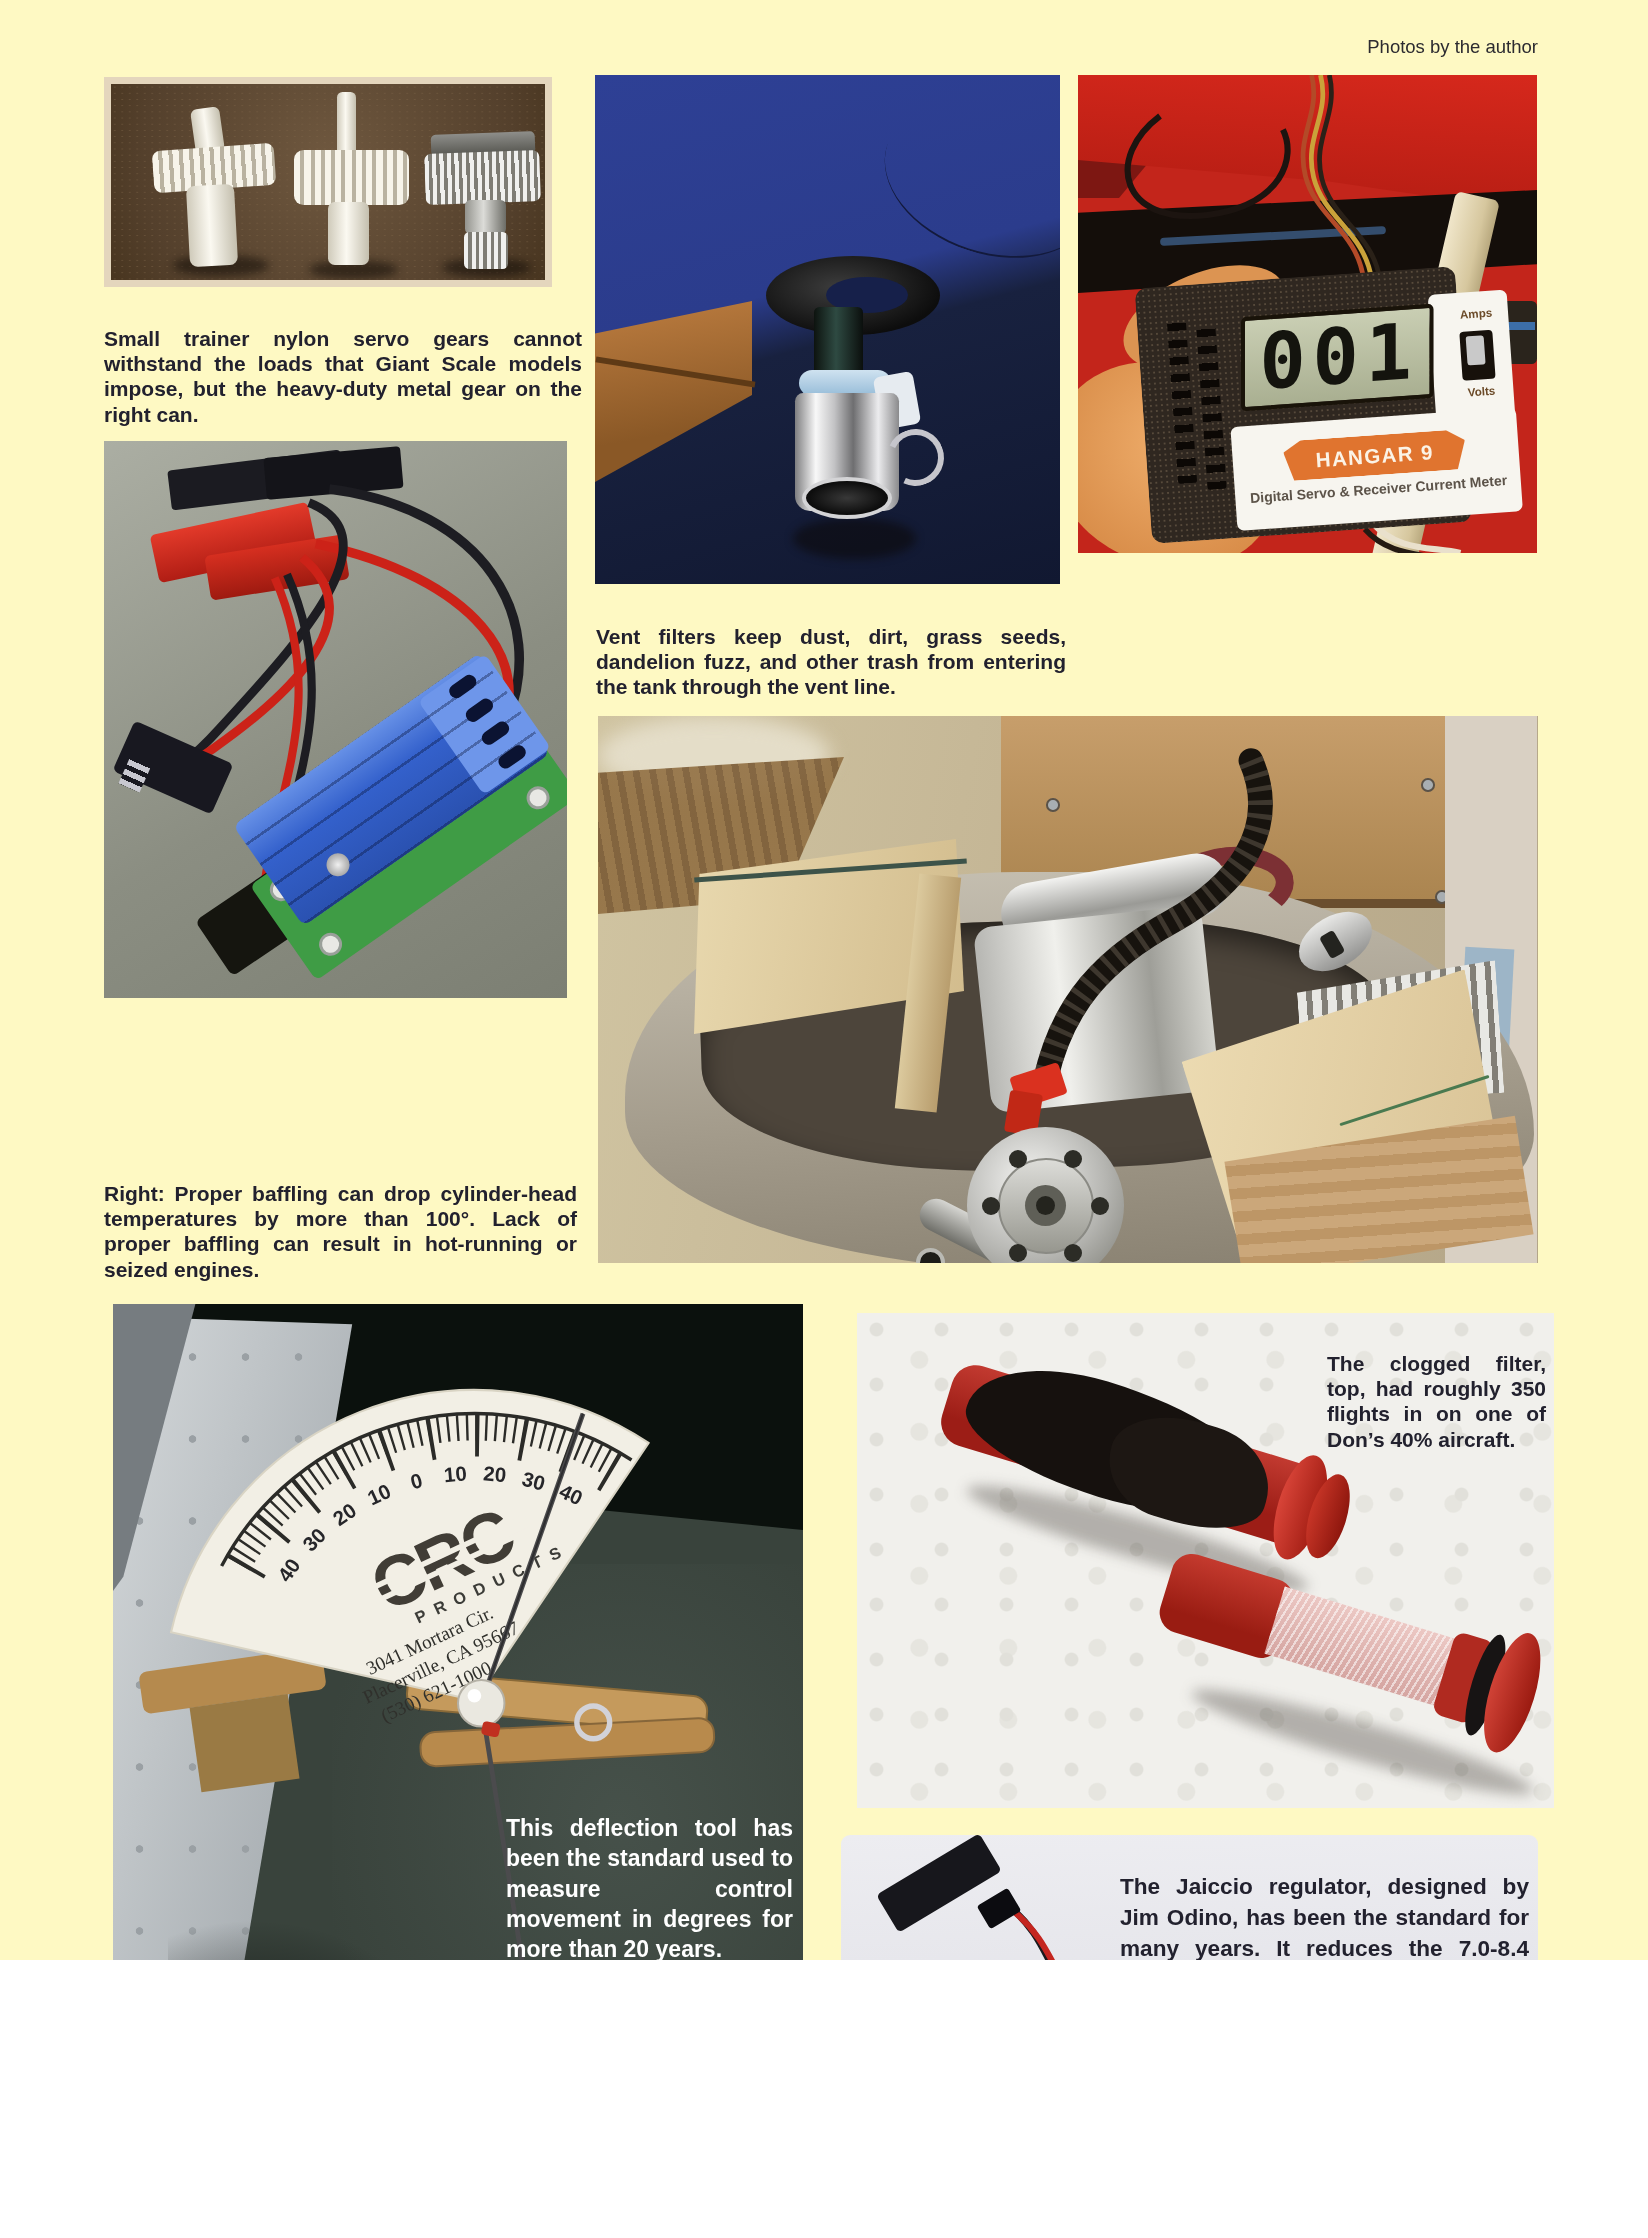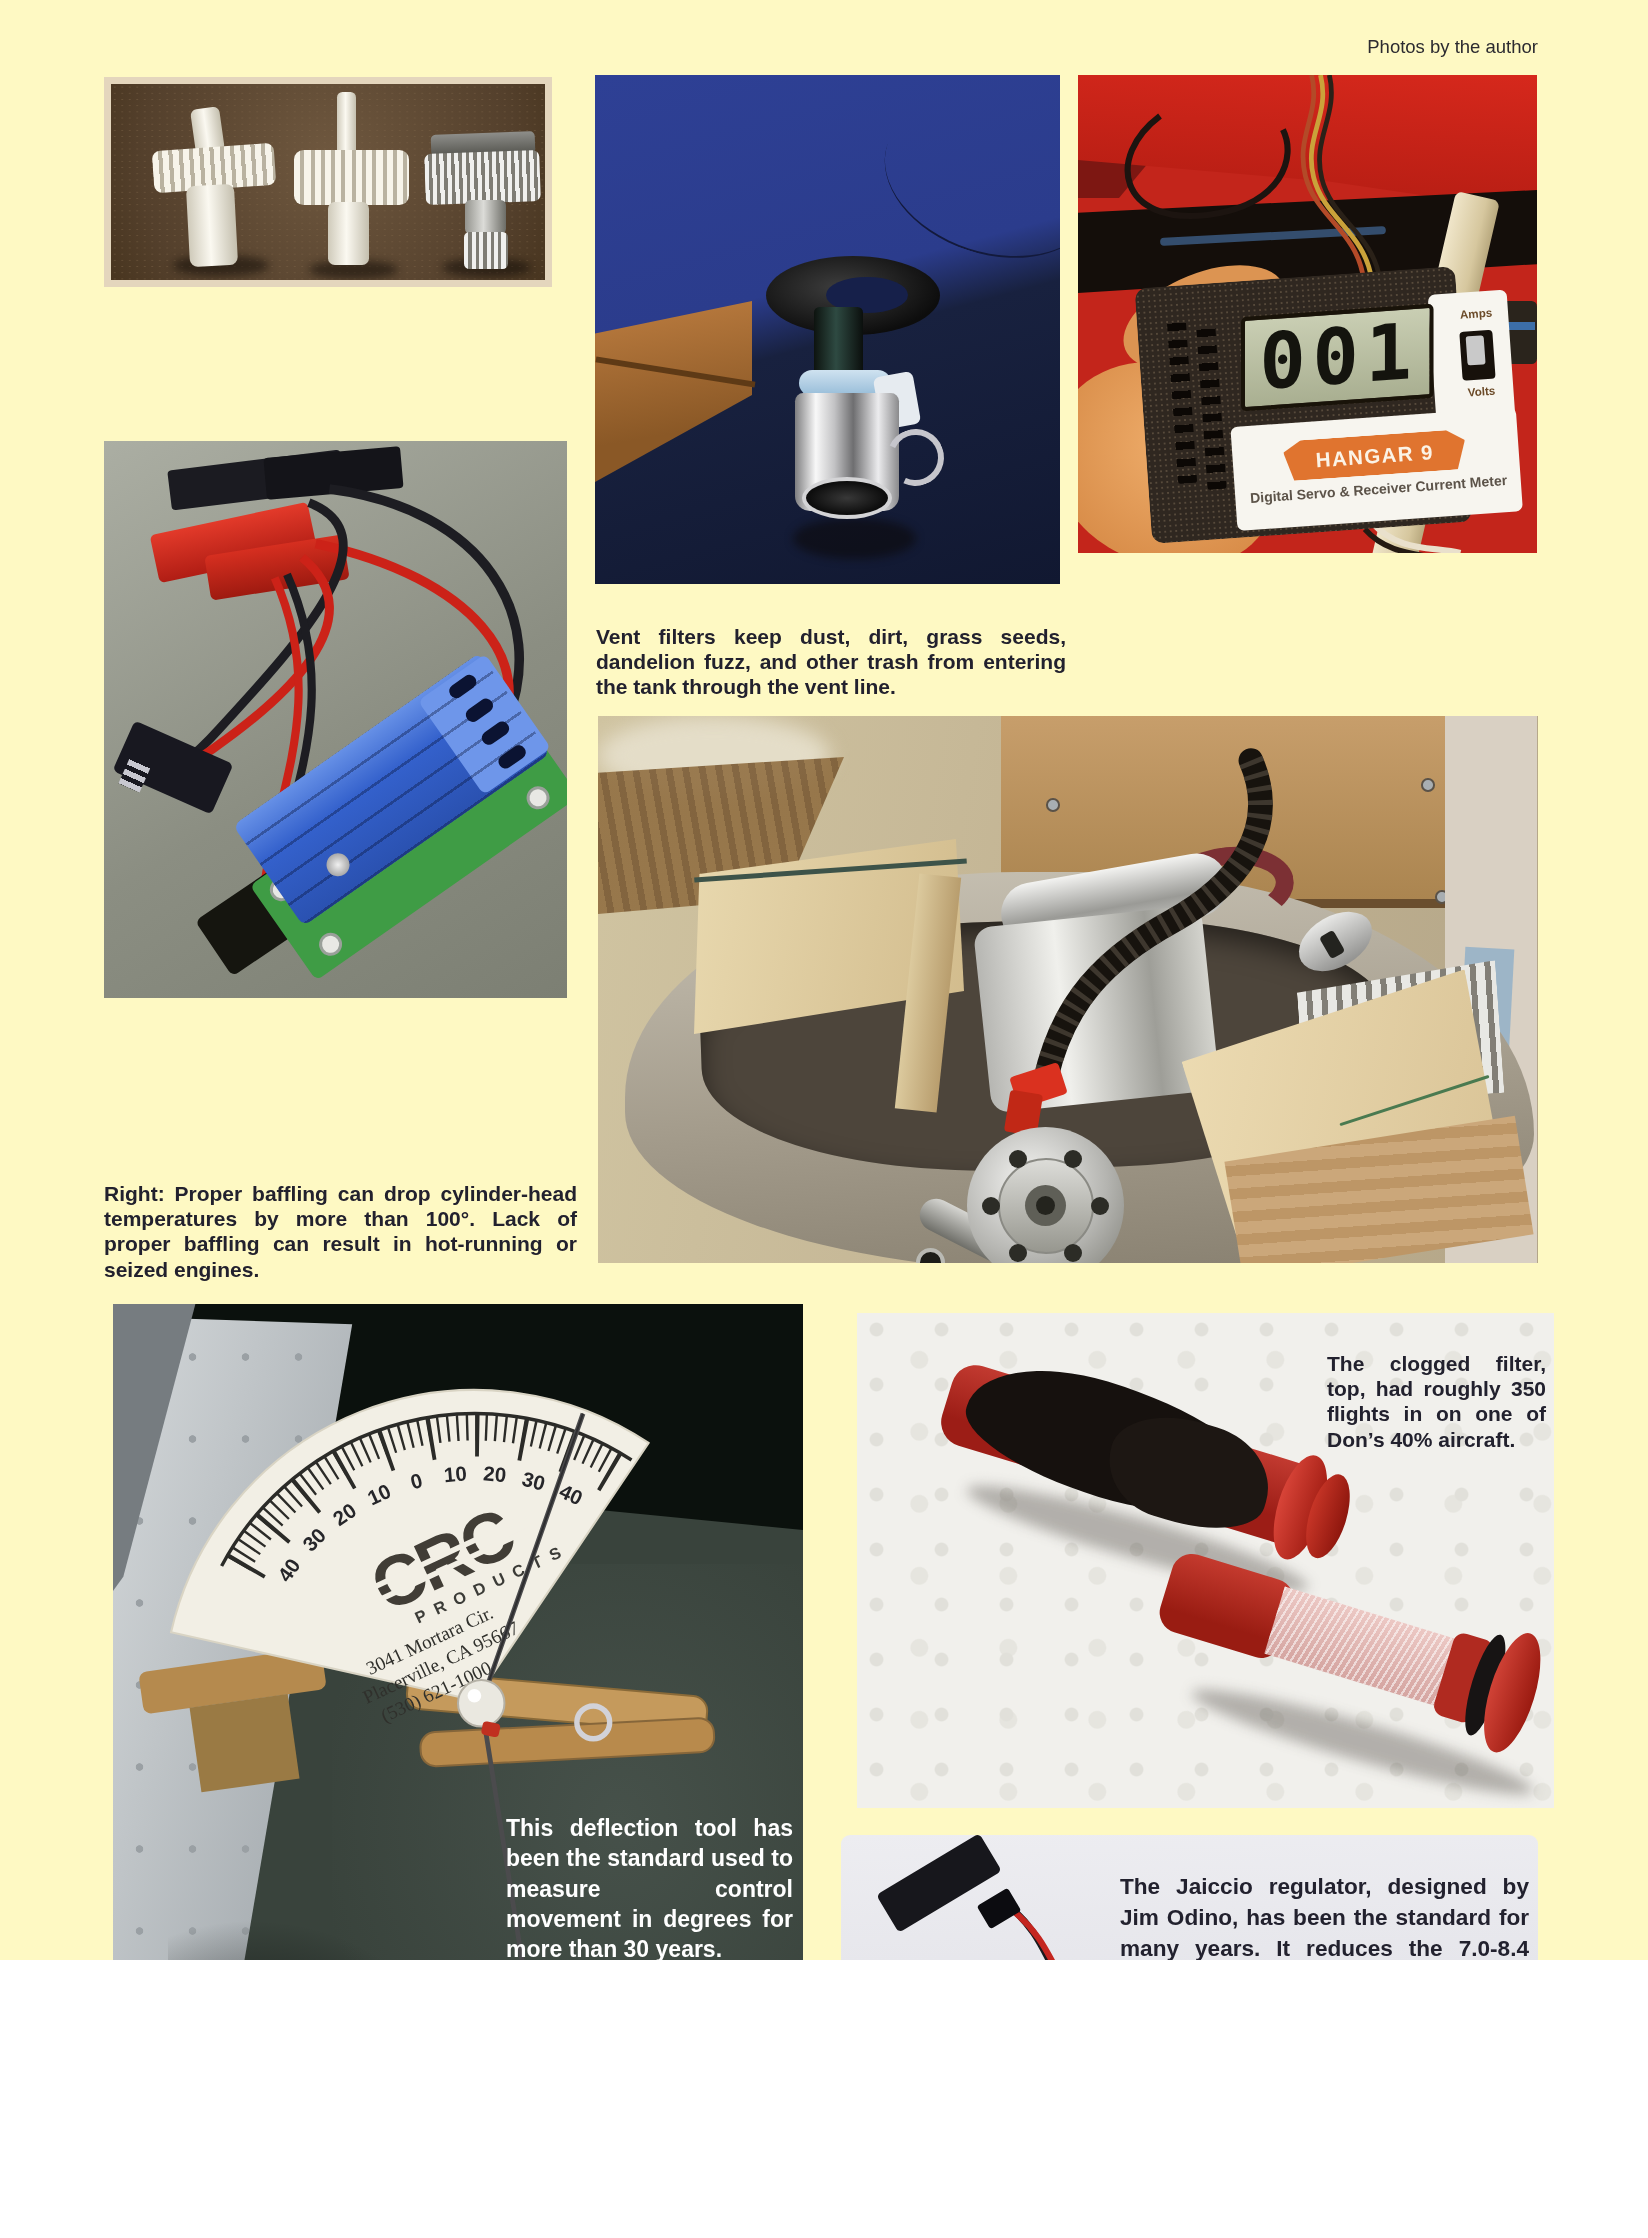--- a/index.html
+++ b/index.html
@@ -194,20 +194,21 @@
     <div class="abs nylon-cyl" style="left:226px;top:8.2px;width:18.5px;height:63px;border-radius:5.5px;"></div>
     <div class="abs nylon-teeth" style="left:183px;top:66px;width:115px;height:55px;border-radius:9.6px;"></div>
     <div class="abs nylon-cyl" style="left:217px;top:118px;width:41px;height:63px;border-radius:6.8px;"></div>
 
     <div class="abs shadow-blob" style="left:331px;top:174px;width:89px;height:19px;"></div>
     <div class="abs" style="left:320px;top:49px;width:104px;height:22px;border-radius:4.8px;background:linear-gradient(#8e8e8a,#55554f);transform:rotate(-2deg);"></div>
     <div class="abs metal-teeth" style="left:314px;top:68px;width:115px;height:51px;border-radius:6.8px;transform:rotate(-2deg);"></div>
     <div class="abs" style="left:354px;top:116px;width:41px;height:34px;background:linear-gradient(90deg,#93938d,#dcdcd8 45%,#6c6c66);border-radius:5.5px;"></div>
     <div class="abs metal-teeth" style="left:353px;top:148px;width:44px;height:37px;border-radius:5.5px;"></div>
   </figure>
+  <p class="cap" style="left:104px;top:305px;width:478px;">Small trainer nylon servo gears cannot withstand the loads that Giant Scale models impose, but the heavy-duty metal gear on the right can.</p>
 
   <figure class="photo p-vent" style="margin:0;">
     <div class="abs seam"></div>
     <div class="abs wood"></div>
     <div class="abs wood-line"></div>
     <div class="abs vshadow shadow-blob"></div>
     <div class="abs grommet"></div>
     <div class="abs grommet-hole"></div>
     <div class="abs stem"></div>
     <div class="abs ring"></div>
@@ -378,21 +379,21 @@
       <path d="M 688 160 L 539 584 L 617 1075" fill="none" stroke="#4b4b4d" stroke-width="7"></path>
       <path d="M 688 160 L 539 584" fill="none" stroke="#2e2e30" stroke-width="3"></path>
 
       <circle cx="539" cy="584" r="34" fill="#eae8e0" stroke="#b5b1a6" stroke-width="3"></circle>
       <circle cx="529" cy="573" r="10" fill="#ffffff"></circle>
       <rect x="540" y="612" width="26" height="20" rx="6" fill="#c03020" transform="rotate(12 553 622)"></rect>
 
       <polygon points="617,1058 662,1082 668,1140 636,1178 596,1172 572,1120 584,1076" fill="#cc2517"></polygon>
       <polygon points="612,1072 638,1086 632,1108 606,1098" fill="#e8564a"></polygon>
     </svg>
-    <p class="cap cap-defl" style="margin:0;">This deflection tool has been the standard used to measure control movement in degrees for more than 30 years.</p>
+    <p class="cap cap-defl" style="margin:0;">This deflection tool has been the standard used to measure control movement in degrees for more than 20 years.</p>
   </figure>
 
   <figure class="photo p-filt" style="margin:16px;">
     <div class="abs filt-shadow" style="left:103px;top:205px;width:355px;height:41px;transform:rotate(16deg);"></div>
     <div class="abs filt-shadow" style="left:328px;top:410px;width:355px;height:38px;transform:rotate(16deg);"></div>
     <div class="abs filt-top">
       <div class="filt-body"></div>
       <div class="filt-gunk1"></div>
       <div class="filt-gunk2"></div>
       <div class="filt-flange1"></div>

